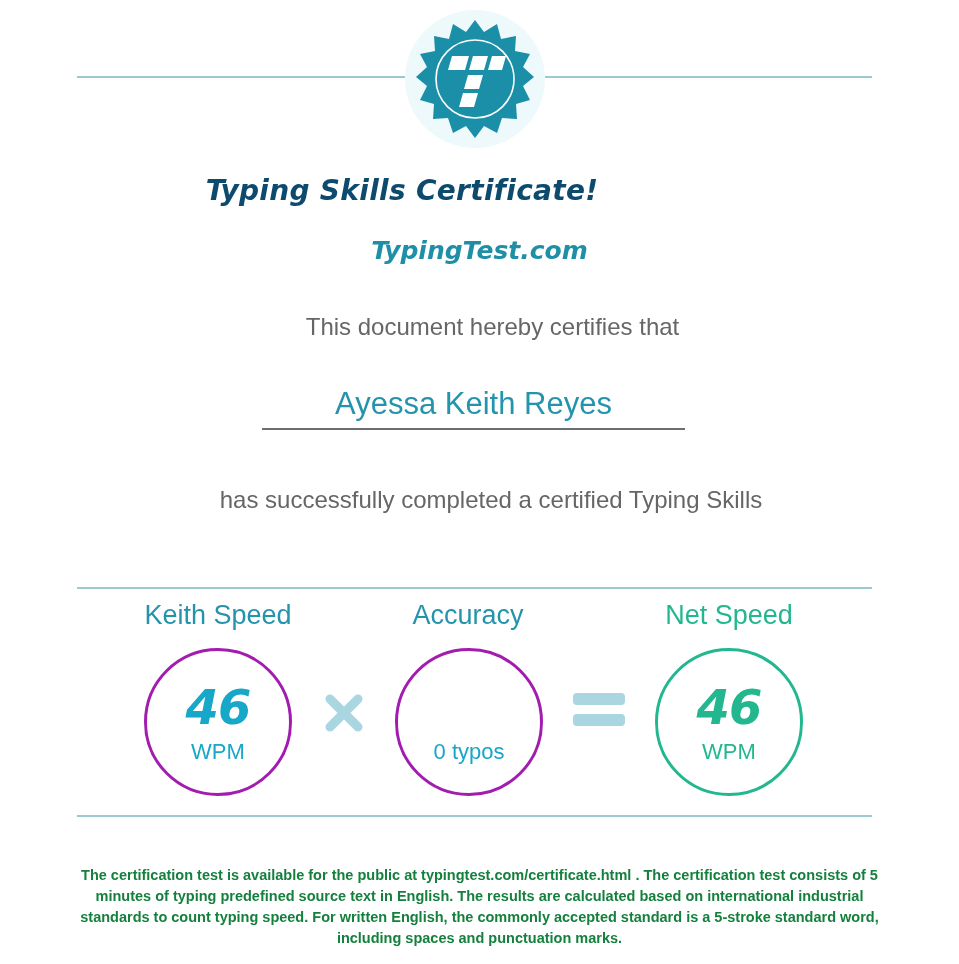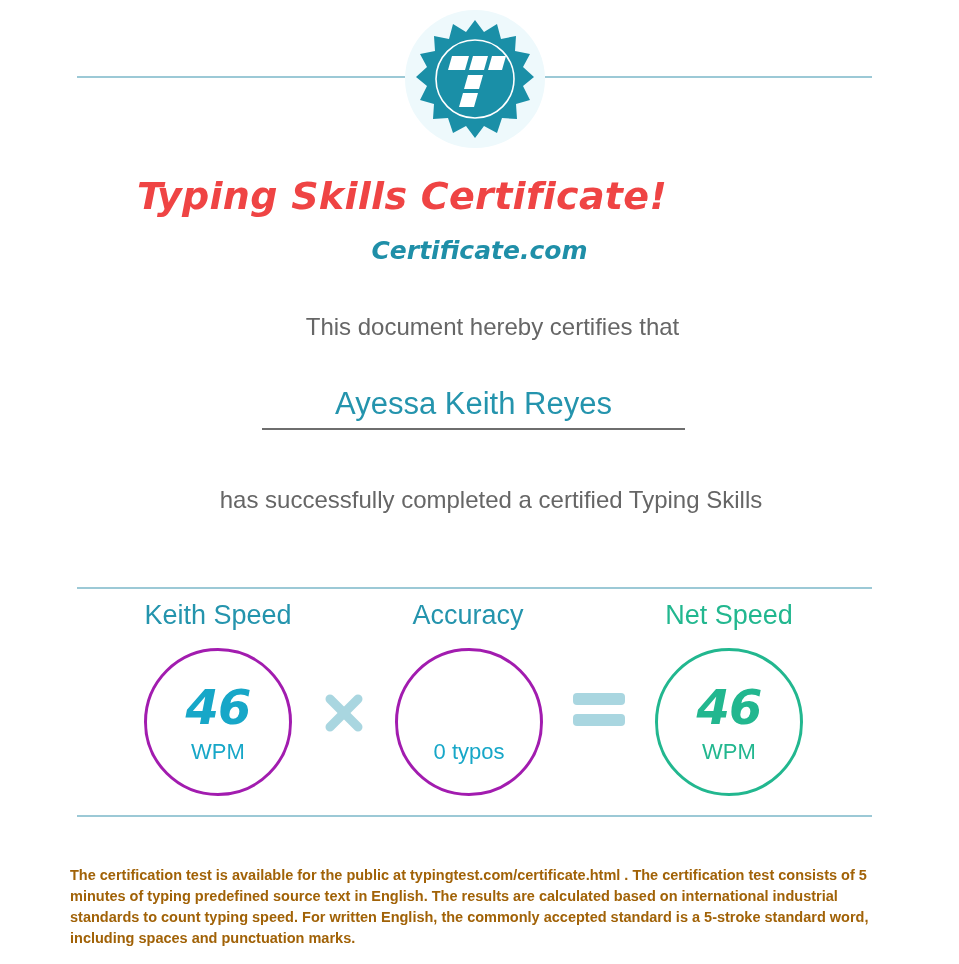--- a/index.html
+++ b/index.html
@@ -10,21 +10,21 @@
   .top-left-line { left: 77px; top: 76px; width: 328px; }
   .top-right-line { left: 545px; top: 76px; width: 327px; }
   .stats-top-line { left: 77px; top: 587px; width: 795px; }
   .stats-bottom-line { left: 77px; top: 815px; width: 795px; }
 
   .badge-halo { position: absolute; left: 405px; top: 10px; width: 140px; height: 138px; border-radius: 50%; background: #eef9fc; }
   .badge { position: absolute; left: 414px; top: 18px; width: 122px; height: 122px; }
 
   .title { position: absolute; left: 0; width: 804px; text-align: center; top: 174px;
     font-family: "DejaVu Sans", sans-serif; font-weight: bold; font-style: italic;
-    font-size: 38px; color: #ef4444; letter-spacing: 0.3px; }
+    font-size: 28px; color: #0c4a6e; letter-spacing: 0.3px; }
   .subtitle { position: absolute; left: 0; width: 959px; text-align: center; top: 236px;
     font-family: "DejaVu Sans", sans-serif; font-weight: bold; font-style: italic;
     font-size: 25px; color: #1f8fa8; }
 
   .certifies { position: absolute; left: 0; width: 949px; text-align: center; top: 313px;
     font-size: 24px; color: #666666; padding-left: 36px; }
   .name { position: absolute; left: 262px; width: 423px; text-align: center; top: 386px;
     font-size: 31px; color: #2494ad; }
   .name-line { position: absolute; left: 262px; top: 428px; width: 423px; height: 2px; background: #6e6e6e; }
 
@@ -47,22 +47,22 @@
   .circle-net .big { color: #22b78f; }
   .pct { font-size: 22px; letter-spacing: 0; }
   .unit { position: absolute; left: 0; width: 100%; top: 88px; font-weight: normal; font-size: 22px; color: #17a7c8; }
   .circle-net .unit { color: #22b78f; }
 
   .op { position: absolute; }
   .times { left: 322px; top: 691px; width: 44px; height: 44px; }
   .equals { left: 573px; top: 693px; width: 52px; height: 34px; }
   .equals .bar { position: absolute; left: 0; width: 52px; height: 12px; border-radius: 4px; background: #a9d6e0; }
 
-  .footnote { position: absolute; left: 70px; width: 819px; top: 865px; 
-    font-size: 14.5px; line-height: 21px; font-weight: bold; color: #a16207; }
+  .footnote { position: absolute; left: 70px; width: 819px; top: 865px; text-align: center;
+    font-size: 14.5px; line-height: 21px; font-weight: bold; color: #15803d; }
 </style>
 </head>
 <body>
 
 <div class="hr top-left-line"></div>
 <div class="hr top-right-line"></div>
 
 <div class="badge-halo"></div>
 <div class="badge">
   <svg width="122" height="122" viewBox="0 0 122 122">
@@ -72,21 +72,21 @@
       <polygon points="38,38 55,38 51,52 34,52"></polygon>
       <polygon points="59,38 74,38 70,52 55,52"></polygon>
       <polygon points="78,38 92,38 88,52 74,52"></polygon>
       <polygon points="54,57 69,57 65,71 50,71"></polygon>
       <polygon points="49,75 64,75 60,89 45,89"></polygon>
     </g>
   </svg>
 </div>
 
 <div class="title">Typing Skills Certificate!</div>
-<div class="subtitle">Certificate.com</div>
+<div class="subtitle">TypingTest.com</div>
 
 <div class="certifies">This document hereby certifies that</div>
 <div class="name">Ayessa Keith Reyes</div>
 <div class="name-line"></div>
 
 <div class="completed">
   <div>has successfully completed a certified Typing Skills</div>
 </div>
 
 <div class="hr stats-top-line"></div>

